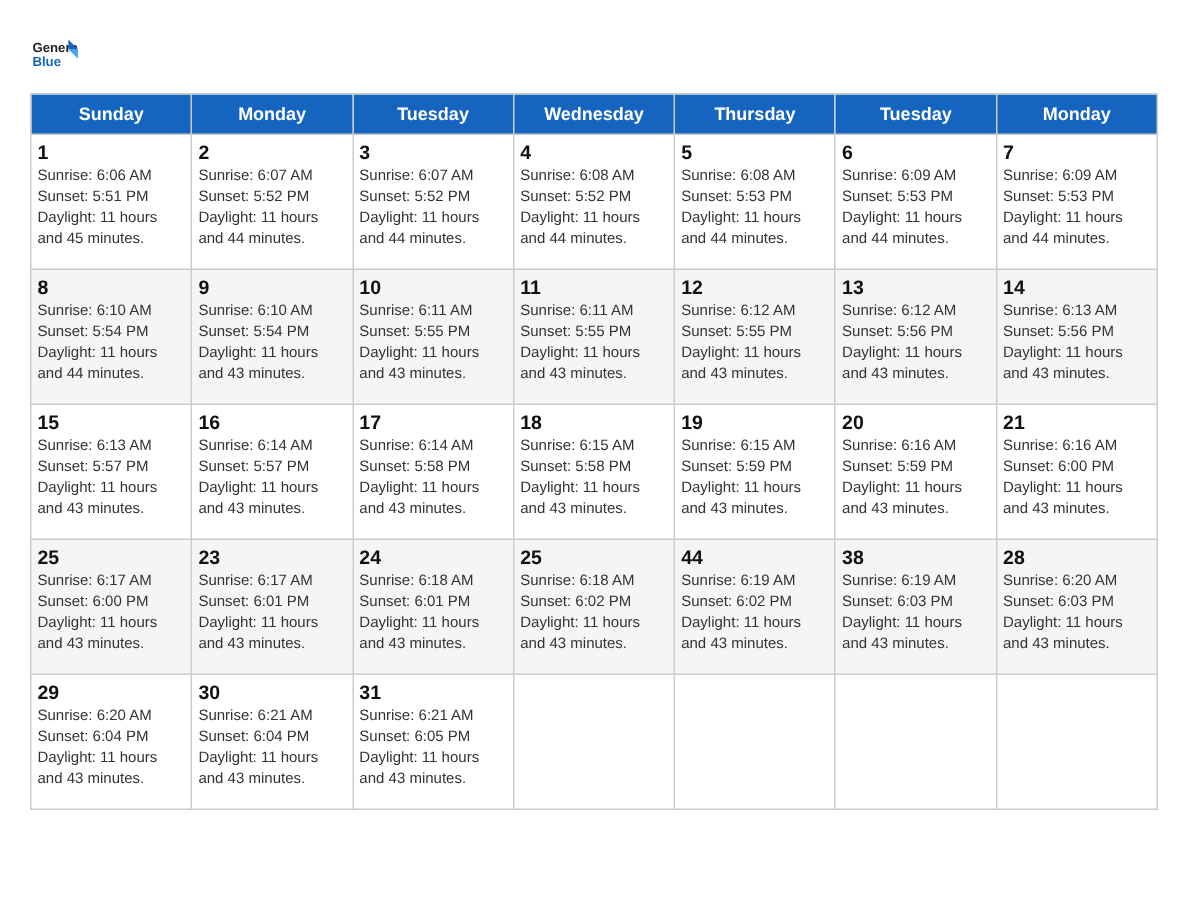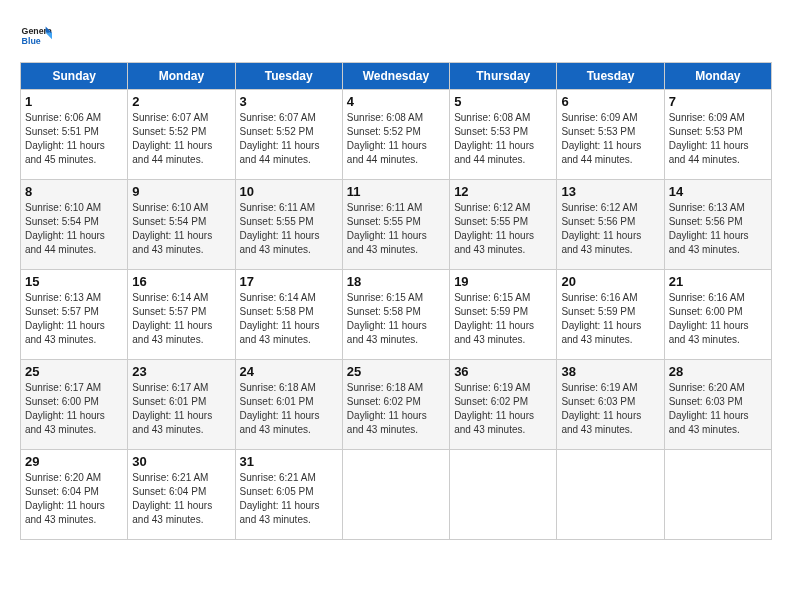--- a/index.html
+++ b/index.html
@@ -209,21 +209,21 @@
         </td>
         <td>
           <span class="day-number">24</span>
           <div class="day-info">Sunrise: 6:18 AM<br>Sunset: 6:01 PM<br>Daylight: 11 hours and 43 minutes.</div>
         </td>
         <td>
           <span class="day-number">25</span>
           <div class="day-info">Sunrise: 6:18 AM<br>Sunset: 6:02 PM<br>Daylight: 11 hours and 43 minutes.</div>
         </td>
         <td>
-          <span class="day-number">36</span>
+          <span class="day-number">44</span>
           <div class="day-info">Sunrise: 6:19 AM<br>Sunset: 6:02 PM<br>Daylight: 11 hours and 43 minutes.</div>
         </td>
         <td>
           <span class="day-number">38</span>
           <div class="day-info">Sunrise: 6:19 AM<br>Sunset: 6:03 PM<br>Daylight: 11 hours and 43 minutes.</div>
         </td>
         <td>
           <span class="day-number">28</span>
           <div class="day-info">Sunrise: 6:20 AM<br>Sunset: 6:03 PM<br>Daylight: 11 hours and 43 minutes.</div>
         </td>

